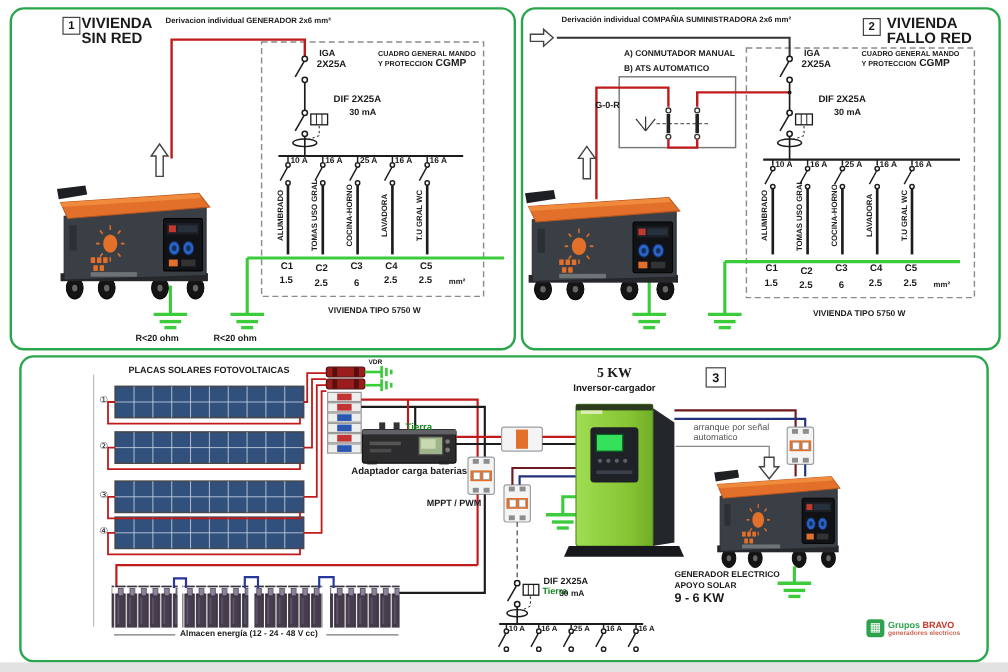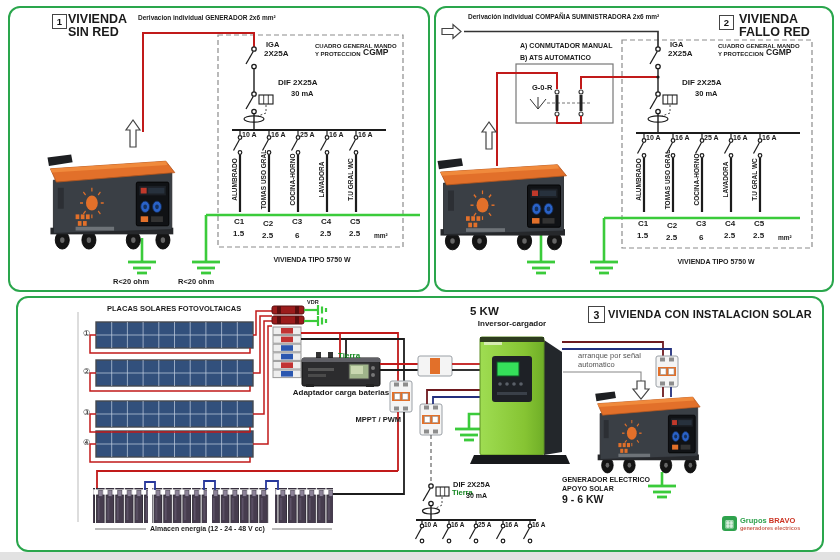--- a/index.html
+++ b/index.html
@@ -439,21 +439,21 @@
   <div class="lbl s7" style="left:252px;top:256px;width:120px;text-align:center;">VIVIENDA TIPO  5750 W</div>
   <div class="lbl s75" style="left:113px;top:278px;">R&lt;20 ohm</div>
   <div class="lbl s75" style="left:178px;top:278px;">R&lt;20 ohm</div>
 
   <div class="numbox" style="left:719px;top:15px;">2</div>
   <div class="lbl s13" style="left:739px;top:13px;">VIVIENDA</div>
   <div class="lbl s13" style="left:739px;top:26px;">FALLO RED</div>
   <div class="lbl s65" style="left:468px;top:13px;">Derivación individual COMPAÑIA SUMINISTRADORA  2x6  mm²</div>
   <div class="lbl s7" style="left:520px;top:42px;">A)  CONMUTADOR MANUAL</div>
   <div class="lbl s7" style="left:520px;top:54px;">B)  ATS AUTOMATICO</div>
-  <div class="lbl s75" style="left:532px;top:84px;">G-0-R</div>
+  <div class="lbl s75" style="left:496px;top:84px;">G-0-R</div>
   <div class="lbl s75" style="left:670px;top:41px;">IGA</div>
   <div class="lbl s8" style="left:668px;top:50px;">2X25A</div>
   <div class="lbl s6" style="left:718px;top:43px;">CUADRO GENERAL MANDO</div>
   <div class="lbl s6" style="left:718px;top:51px;">Y PROTECCION</div>
   <div class="lbl s85" style="left:766px;top:48px;">CGMP</div>
   <div class="lbl s8" style="left:682px;top:79px;">DIF  2X25A</div>
   <div class="lbl s75" style="left:695px;top:90px;">30 mA</div>
   <div class="lbl s7" style="left:646px;top:134px;">10 A</div>
   <div class="lbl s7" style="left:675px;top:134px;">16 A</div>
   <div class="lbl s7" style="left:704px;top:134px;">25 A</div>
@@ -471,31 +471,30 @@
   <div class="lbl s8" style="left:754px;top:220px;">C5</div>
   <div class="lbl s8" style="left:637px;top:232px;">1.5</div>
   <div class="lbl s8" style="left:666px;top:234px;">2.5</div>
   <div class="lbl s8" style="left:699px;top:234px;">6</div>
   <div class="lbl s8" style="left:724px;top:232px;">2.5</div>
   <div class="lbl s8" style="left:753px;top:232px;">2.5</div>
   <div class="lbl s65" style="left:778px;top:234px;">mm²</div>
   <div class="lbl s7" style="left:656px;top:258px;width:120px;text-align:center;">VIVIENDA TIPO  5750 W</div>
 
   <div class="numbox" style="left:588px;top:306px;width:15px;height:15px;font-size:10.5px;">3</div>
-  <div class="lbl s11" style="left:608px;top:308px;letter-spacing:0.2px;">VIVIENDA CON INSTALACION SOLAR</div>
   <div class="lbl s75" style="left:107px;top:305px;">PLACAS SOLARES FOTOVOLTAICAS</div>
   <div class="lbl s8" style="left:83px;top:330px;font-weight:normal;">①</div>
   <div class="lbl s8" style="left:83px;top:368px;font-weight:normal;">②</div>
   <div class="lbl s8" style="left:83px;top:409px;font-weight:normal;">③</div>
   <div class="lbl s8" style="left:83px;top:439px;font-weight:normal;">④</div>
   <div class="lbl s55" style="left:307px;top:299px;">VDR</div>
   <div class="lbl s8 green-t" style="left:338px;top:311px;">Tierra</div>
   <div class="lbl s8" style="left:281px;top:389px;width:120px;text-align:center;">Adaptador carga baterias</div>
   <div class="lbl s75" style="left:281px;top:416px;width:120px;text-align:right;">MPPT / PWM</div>
-  <div class="lbl" style="left:470px;top:305px;width:84px;text-align:left;font-size:11.5px;">5 KW</div>
+  <div class="lbl" style="left:470px;top:305px;width:84px;text-align:center;font-size:11.5px;font-family:Liberation Serif, serif;">5 KW</div>
   <div class="lbl s8" style="left:470px;top:320px;width:84px;text-align:center;">Inversor-cargador</div>
   <div class="lbl s75 gray" style="left:578px;top:352px;">arranque por señal</div>
   <div class="lbl s75 gray" style="left:578px;top:361px;">automatico</div>
   <div class="lbl s75 green-t" style="left:452px;top:448px;">Tierra</div>
   <div class="lbl s75" style="left:453px;top:481px;">DIF  2X25A</div>
   <div class="lbl s7" style="left:466px;top:492px;">30 mA</div>
   <div class="lbl s65" style="left:424px;top:521px;">10 A</div>
   <div class="lbl s65" style="left:451px;top:521px;">16 A</div>
   <div class="lbl s65" style="left:478px;top:521px;">25 A</div>
   <div class="lbl s65" style="left:505px;top:521px;">16 A</div>

